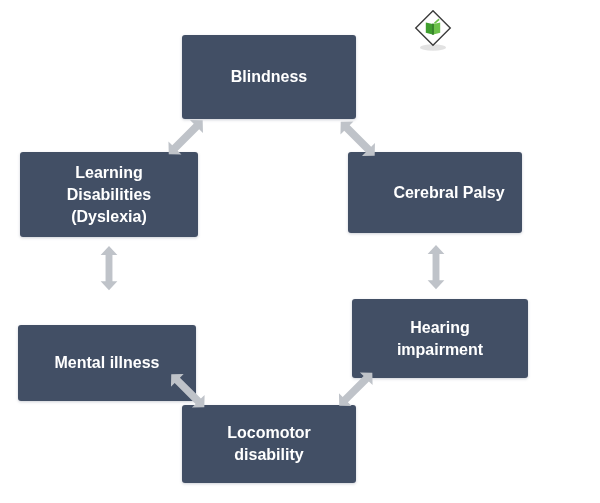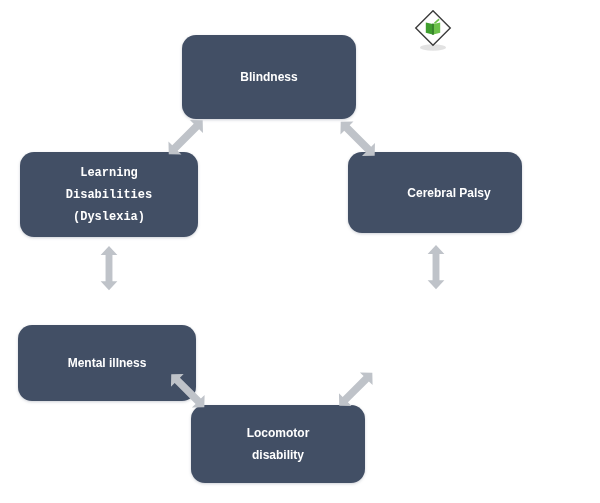--- a/index.html
+++ b/index.html
@@ -56,41 +56,41 @@
     letter-spacing: 2.45px;
     line-height: 10px;
     margin-top: 1px;
     white-space: nowrap;
   }
 
   
   .node {
     position: absolute;
     background: #424F65;
-    border-radius: 14px;
+    border-radius: 3px;
     color: #ffffff;
     font-weight: bold;
-    font-size: 12px;
+    font-size: 16px;
     line-height: 22px;
     display: flex;
     align-items: center;
     justify-content: center;
     text-align: center;
     box-shadow: 0 1px 3px rgba(80,90,110,0.28);
     box-sizing: border-box;
     padding: 4px 8px;
   }
   .node .lines { white-space: pre-line; }
 
   #node-blindness        { left: 182px; top: 35px;  width: 174px; height: 84px; }
-  #node-learning         { left: 20px;  top: 152px; width: 178px; height: 85px; font-family: Liberation Mono, monospace; }
+  #node-learning         { left: 20px;  top: 152px; width: 178px; height: 85px; }
   #node-cerebral         { left: 348px; top: 152px; width: 174px; height: 81px; padding-left: 36px; }
   #node-mental           { left: 18px;  top: 297px; width: 178px; height: 76px; margin-top: 28px; }
   #node-hearing          { left: 352px; top: 299px; width: 176px; height: 79px; }
-  #node-locomotor        { left: 182px; top: 405px; width: 174px; height: 78px; margin-left: 9px; }
+  #node-locomotor        { left: 182px; top: 405px; width: 174px; height: 78px; }
 
   
   .arrow {
     position: absolute;
   }
   .arrow svg { display: block; overflow: visible; }
 
   #arrow-blindness-learning { left: 158px; top: 112px; width: 54px; height: 52px; }
   #arrow-blindness-cerebral { left: 330px; top: 112px; width: 54px; height: 52px; }
   #arrow-learning-mental    { left: 92px;  top: 243px; width: 34px; height: 52px; }
@@ -131,20 +131,24 @@
   </div>
 
   <div class="node" id="node-cerebral">
     <span class="lines">Cerebral Palsy</span>
   </div>
 
   <div class="node" id="node-mental">
     <span class="lines">Mental illness</span>
   </div>
 
+  <div class="node" id="node-hearing">
+    <span class="lines">Hearing
+impairment</span>
+  </div>
 
   <div class="node" id="node-locomotor">
     <span class="lines">Locomotor
 disability</span>
   </div>
 
   <div class="arrow" id="arrow-blindness-learning">
     <svg width="54" height="52" viewBox="0 0 54 52">
       <g transform="translate(27,26) rotate(-45)">
         <path d="M -24 -4.8 L 14 -4.8 L 14 -11.5 L 25 0 L 14 11.5 L 14 4.8 L -24 4.8 L -24 11.5 L -35 0 L -24 -11.5 Z" transform="translate(5,0) scale(0.80)" fill="#BFC3C9"></path>

